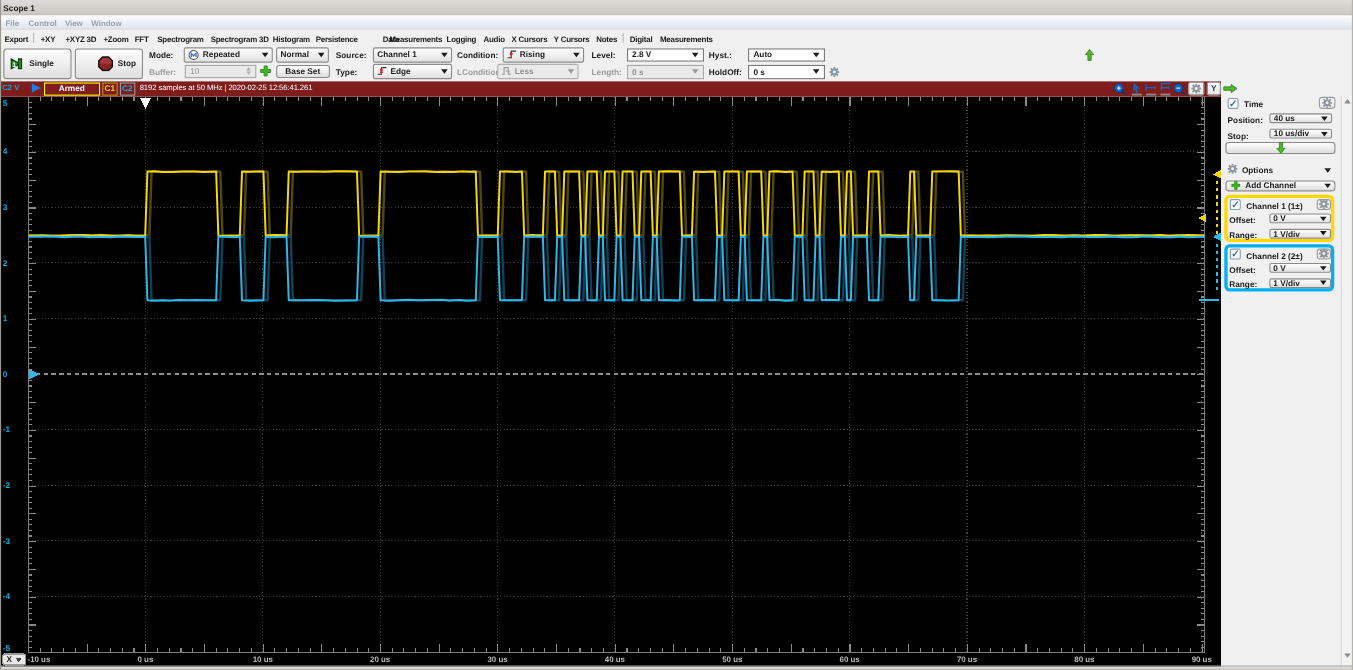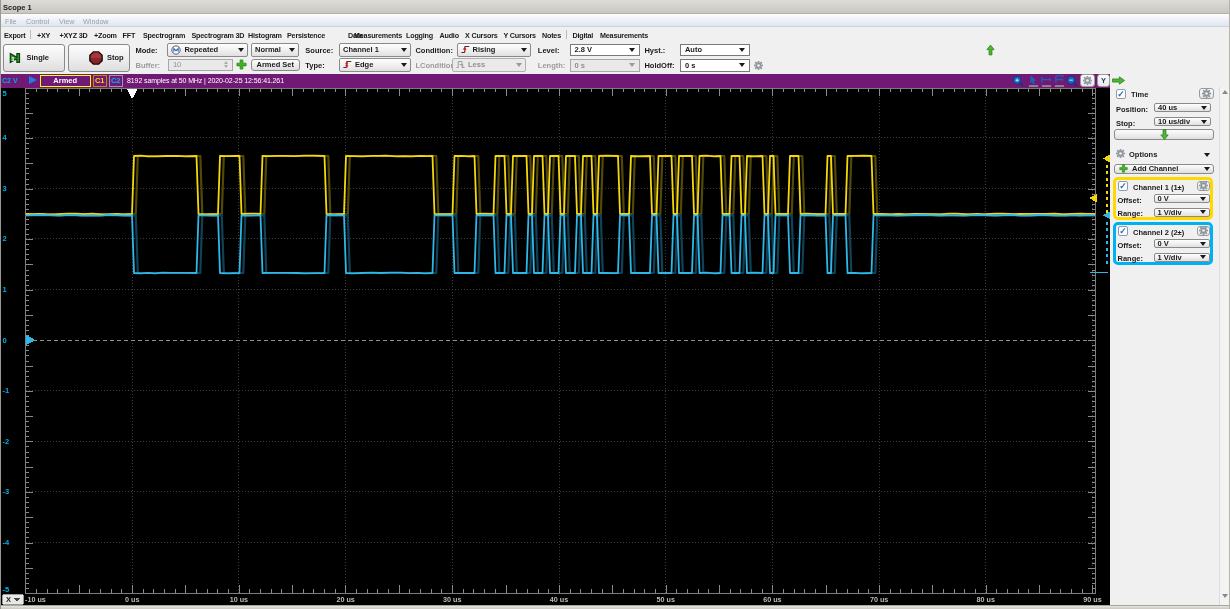--- a/index.html
+++ b/index.html
@@ -16,21 +16,21 @@
 .lbl{position:absolute;font-weight:bold;white-space:nowrap}
 .lbl.g{color:#9b9b9b}
 .chk{display:inline-block;width:10px;height:10px;background:#fdfdfd;border:1px solid #8a9cb2;border-radius:2px;
  color:#3a66b0;font-weight:bold;font-size:9px;line-height:8px;text-align:center}
 .gbtn{position:absolute;border:1px solid #9a9a9a;border-radius:3px;background:linear-gradient(#fcfcfc,#e8e8e8);
  display:flex;align-items:center;justify-content:center}
 </style></head><body>
 <div class="abs" style="left:0;top:0;width:1230px;height:13.5px;background:linear-gradient(#dedcd8,#cbc8c2);border-bottom:1px solid #b5b2ac">
     <span style="position:absolute;left:3px;top:3px;color:#1c1c1c">Scope 1</span>
   </div>
-<div class="abs" style="left:0;top:14px;width:1230px;height:13px;background:linear-gradient(#fcfdfe,#dfe5ef);border-bottom:1px solid #cdd3dd;font-weight:normal;font-size:7.2px">
+<div class="abs" style="left:0;top:14px;width:1230px;height:13px;background:linear-gradient(#fcfdfe,#dfe5ef);border-bottom:1px solid #cdd3dd;font-weight:bold;font-size:7.2px">
     <span class="abs" style="left:5px;top:3px;color:#9aa0aa">File</span>
     <span class="abs" style="left:26px;top:3px;color:#9aa0aa">Control</span>
     <span class="abs" style="left:59px;top:3px;color:#9aa0aa">View</span>
     <span class="abs" style="left:83px;top:3px;color:#9aa0aa">Window</span>
   </div>
 <div class="abs" style="left:0;top:27px;width:1230px;height:15px;background:#f0f0f0;font-size:7.2px">
     <span class="abs" style="left:4px;top:4px;letter-spacing:-0.2px">Export</span>
     <span class="abs" style="left:37px;top:4px;letter-spacing:-0.2px">+XY</span>
     <span class="abs" style="left:59.5px;top:4px;letter-spacing:-0.2px">+XYZ 3D</span>
     <span class="abs" style="left:94px;top:4px;letter-spacing:-0.2px">+Zoom</span>
@@ -112,21 +112,21 @@
       <span style="font-weight:normal">10</span>
       <span style="margin-left:auto;display:flex;flex-direction:column;gap:1px;align-items:center">
         <span style="width:0;height:0;border-left:2.5px solid transparent;border-right:2.5px solid transparent;border-bottom:3px solid #aaa"></span>
         <span style="width:0;height:0;border-left:2.5px solid transparent;border-right:2.5px solid transparent;border-top:3px solid #aaa"></span>
       </span>
     </div>
     <span class="abs" style="left:235.5px;top:17px"><svg width="11" height="11" viewBox="0 0 12 12">
         <path d="M4.5 1h3v3.5H11v3H7.5V11h-3V7.5H1v-3h3.5z" fill="#3db423" stroke="#2a8417" stroke-width="0.8"></path>
       </svg></span>
     <div class="btn" style="left:251px;top:16.5px;width:48.5px;height:12.5px">
-      <span>Armed Set</span>
+      <span>Base Set</span>
     </div>
     <div class="dd" style="left:339px;top:16px;width:71.5px;height:13.5px">
       <svg width="9" height="9" viewBox="0 0 12 12">
         <path d="M0.5 10 H5 V2 H11" stroke="#333" stroke-width="1.3" fill="none"></path>
         <path d="M5 2 V10 M5 2.5 L3.6 5 H6.4 Z M5 9.5 L3.6 7 H6.4 Z" stroke="#e02020" stroke-width="1.2" fill="#e02020"></path>
       </svg>
       <span>Edge</span>
       <span class="ar"></span>
     </div>
     <div class="dd" style="left:452px;top:16px;width:74px;height:13.5px;background:#eaeaea;border-color:#b0b0b0;color:#8f8f8f">
@@ -154,21 +154,21 @@
         <rect x="1.7" y="1.7" width="3" height="3" transform="rotate(225 3.2 3.2)" fill="#8d949c"></rect>
         <rect x="6.5" y="-0.3" width="3" height="3" transform="rotate(270 8.0 1.2)" fill="#8d949c"></rect>
         <rect x="11.3" y="1.7" width="3" height="3" transform="rotate(315 12.8 3.2)" fill="#8d949c"></rect>
         <circle cx="8" cy="8" r="5.6" fill="#8d949c"></circle>
         <circle cx="8" cy="8" r="2.4" fill="#eef0f2"></circle>
       </svg></span>
     <span class="abs" style="left:985.5px;top:1.5px"><svg width="9" height="12" viewBox="0 0 11 13">
         <path d="M5.5 0.5 L10 6 H7.3 V12.5 H3.7 V6 H1 Z" fill="#4cb82e" stroke="#2f7d1d" stroke-width="0.9"></path>
       </svg></span>
   </div>
-<div class="abs" style="left:0;top:74px;width:1110px;height:13.5px;background:#701a75;color:#fff">
+<div class="abs" style="left:0;top:74px;width:1110px;height:13.5px;background:#7f1d1d;color:#fff">
     <span class="abs" style="left:2px;top:3px;color:#00aadc;font-size:7px">C2 V</span>
     <span class="abs" style="left:29px;top:2px;width:0;height:0;border-left:8px solid #1e7ee8;border-top:4.5px solid transparent;border-bottom:4.5px solid transparent"></span>
     <span class="abs" style="left:39.5px;top:0.5px;width:51.5px;height:12px;border:1px solid #ffff00;text-align:center;line-height:10px">Armed</span>
     <span class="abs" style="left:92.5px;top:0.5px;width:14.5px;height:12px;border:1px solid #b89000;text-align:center;line-height:10px;color:#ffd400">C1</span>
     <span class="abs" style="left:108.5px;top:0.5px;width:14.5px;height:12px;border:1px solid #9a9a9a;text-align:center;line-height:10px;color:#00b4f0">C2</span>
     <span class="abs" style="left:127px;top:3px;font-weight:normal;font-size:7px;letter-spacing:-0.1px">8192 samples at 50 MHz | 2020-02-25 12:56:41.261</span>
     <span class="abs" style="left:1012px;top:1px"><svg width="12" height="12" viewBox="0 0 14 14">
         <circle cx="6" cy="6" r="4.6" fill="#1565c0" stroke="#0b3a70" stroke-width="1"></circle>
         <path d="M4 6 h4 M6 4 v4" stroke="#cfe3ff" stroke-width="1.2"></path>
         <path d="M9.3 9.3 L13 13" stroke="#0b3a70" stroke-width="1.6"></path>

